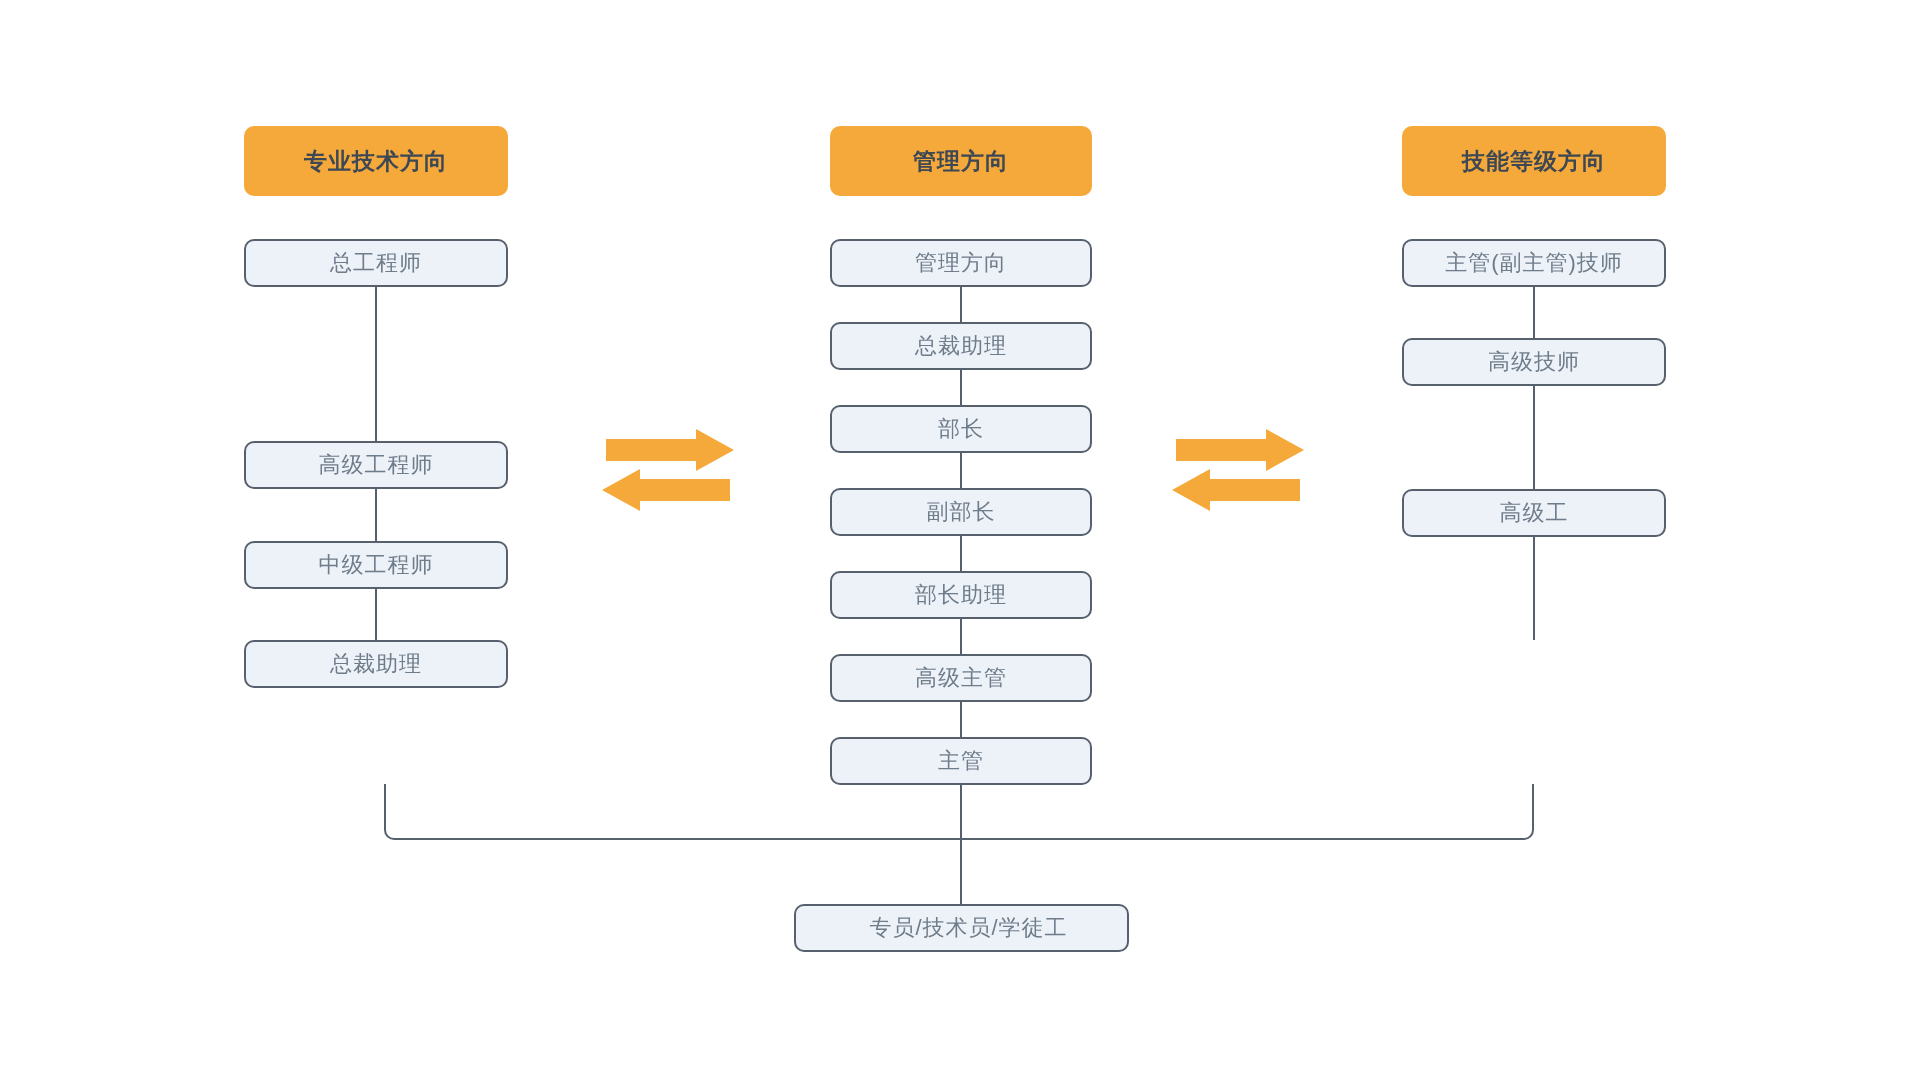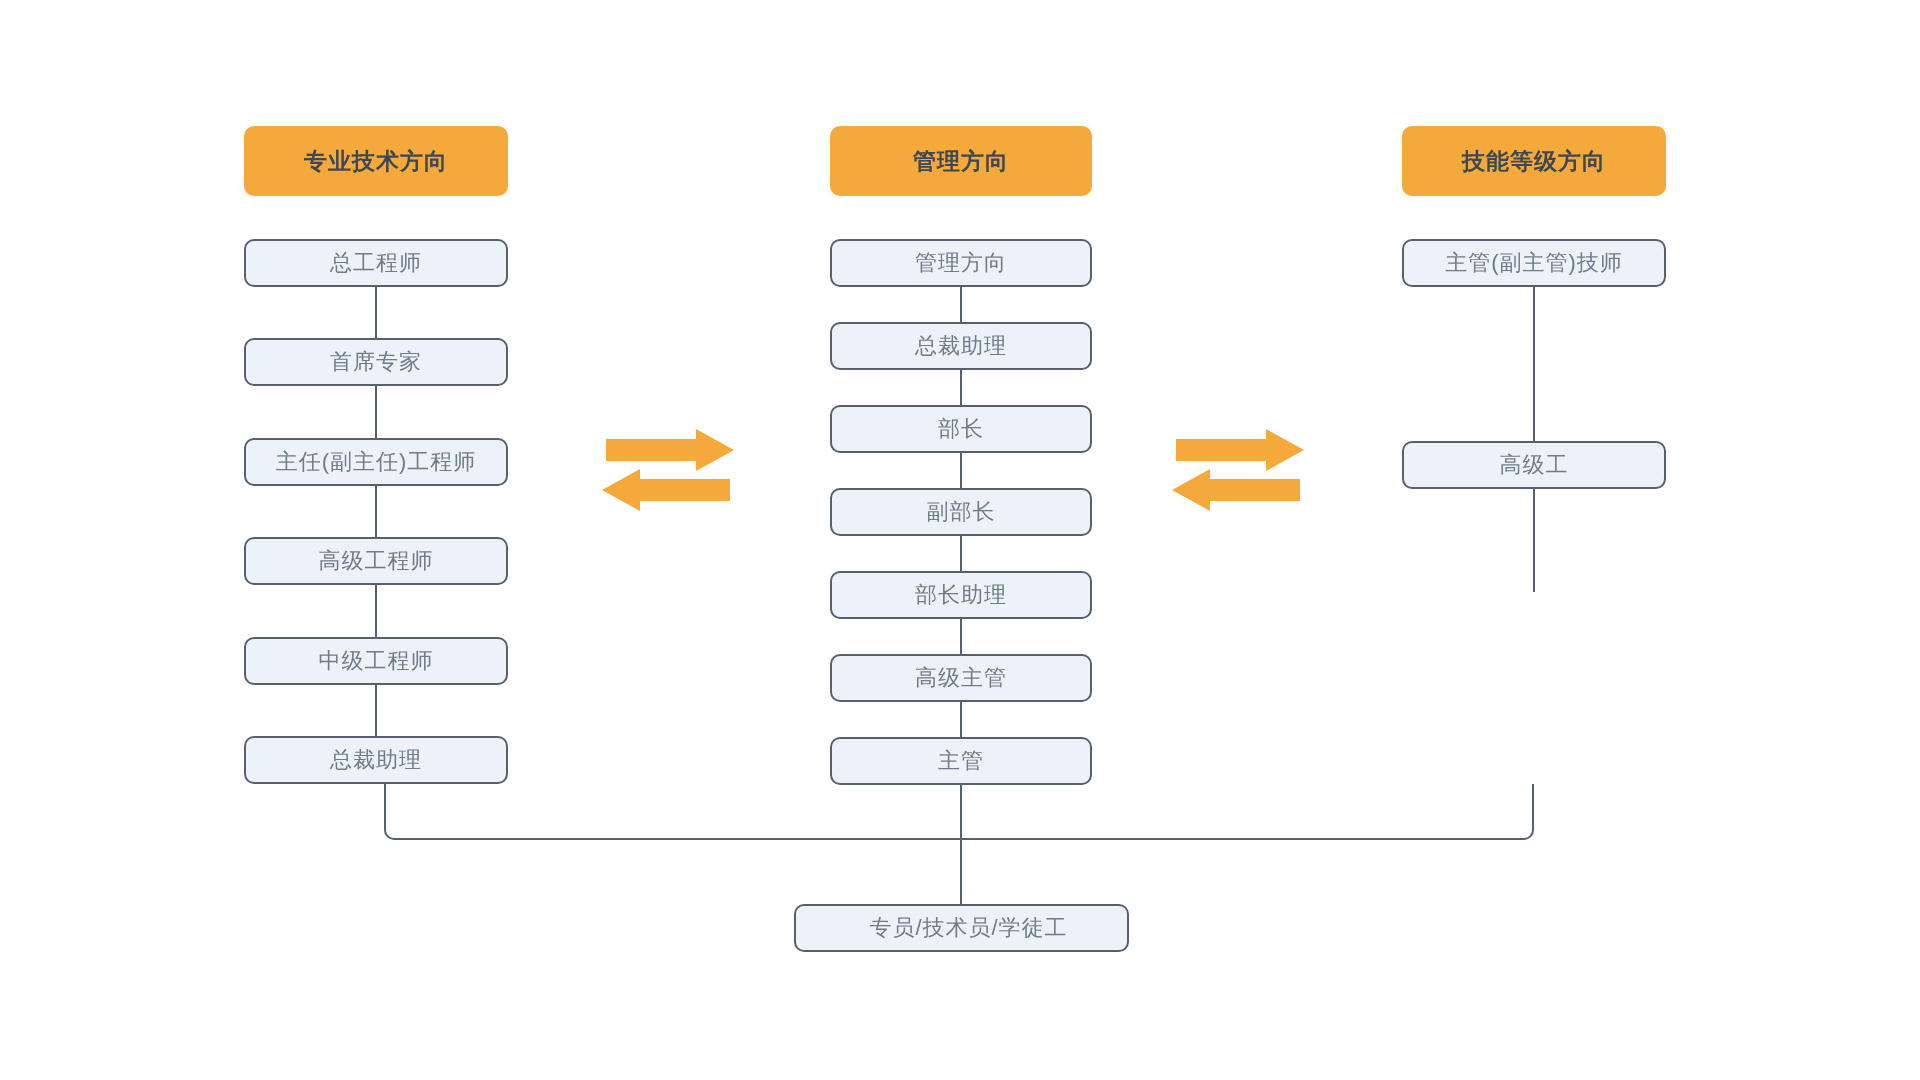--- a/index.html
+++ b/index.html
@@ -55,23 +55,21 @@
 </head>
 <body>
 
 <div class="canvas">
 
   <div class="column col-0">
     <div class="header">专业技术方向</div>
     <div class="boxes">
         <div class="node">总工程师</div>
         <div class="vseg"></div>
-        <div class="node">首席专家</div>
         <div class="vseg"></div>
-        <div class="node">主任(副主任)工程师</div>
         <div class="vseg"></div>
         <div class="node">高级工程师</div>
         <div class="vseg"></div>
         <div class="node">中级工程师</div>
         <div class="vseg"></div>
         <div class="node">总裁助理</div>
       </div>
   </div>
 
   <div class="column col-1">
@@ -91,20 +89,21 @@
         <div class="vseg"></div>
         <div class="node">主管</div>
       </div>
   </div>
 
   <div class="column col-2">
     <div class="header">技能等级方向</div>
     <div class="boxes">
         <div class="node">主管(副主管)技师</div>
         <div class="vseg"></div>
+        <div class="node">高级技师</div>
         <div class="vseg"></div>
         <div class="vseg"></div>
         <div class="node">高级工</div>
         <div class="vseg"></div>
         <div class="vseg"></div>
       </div>
   </div>
 
   <svg id="arrows-left" class="arrows" viewBox="0 0 136 86">
     <polygon points="6,12 96,12 96,2 134,23 96,44 96,34 6,34"></polygon>

